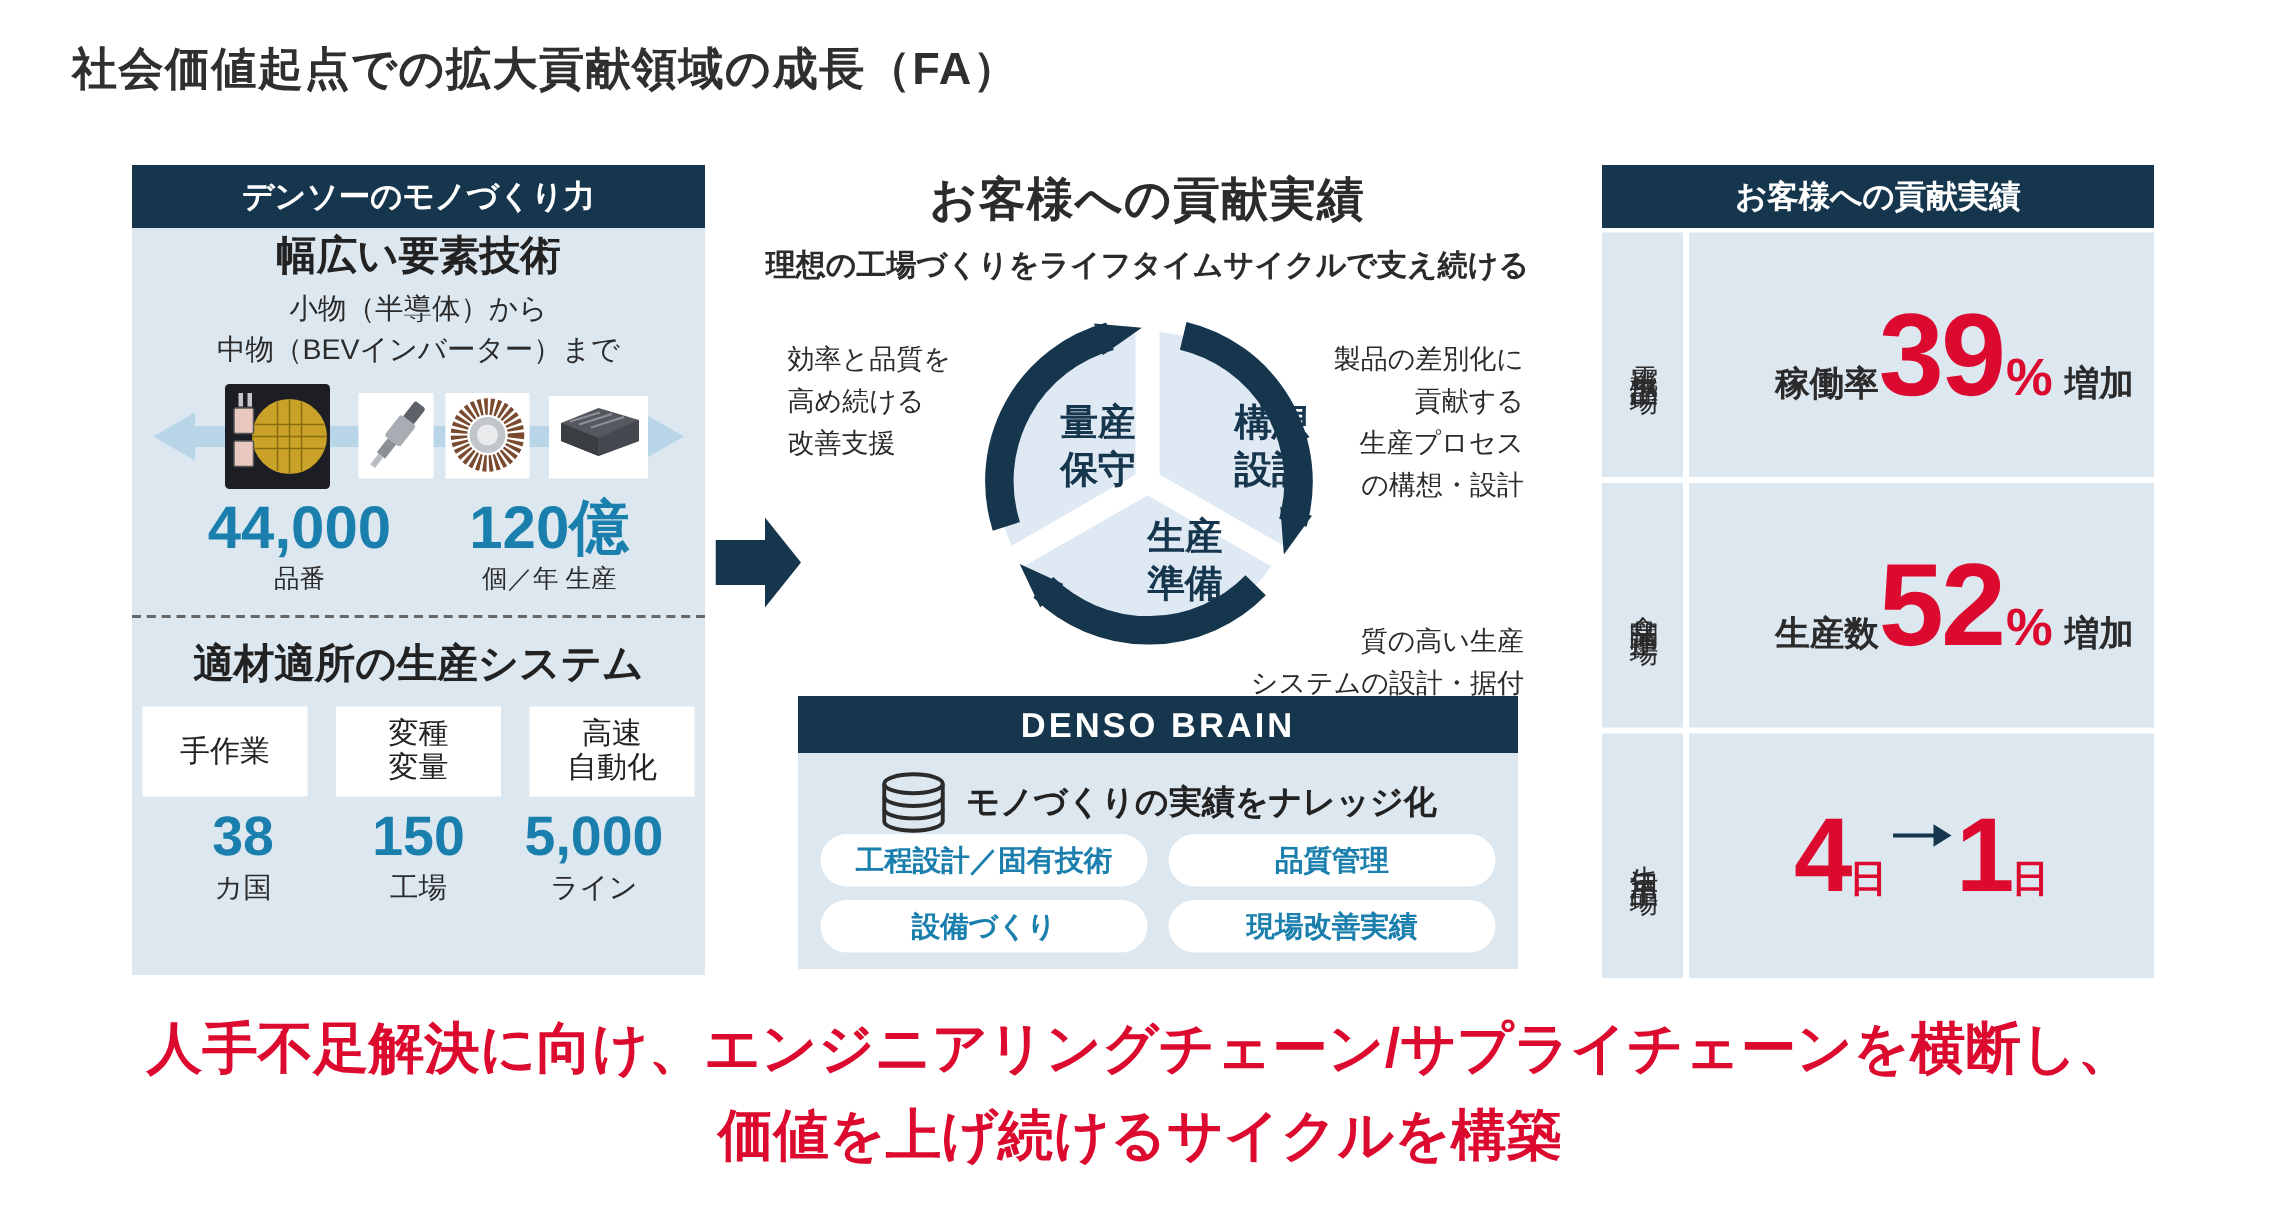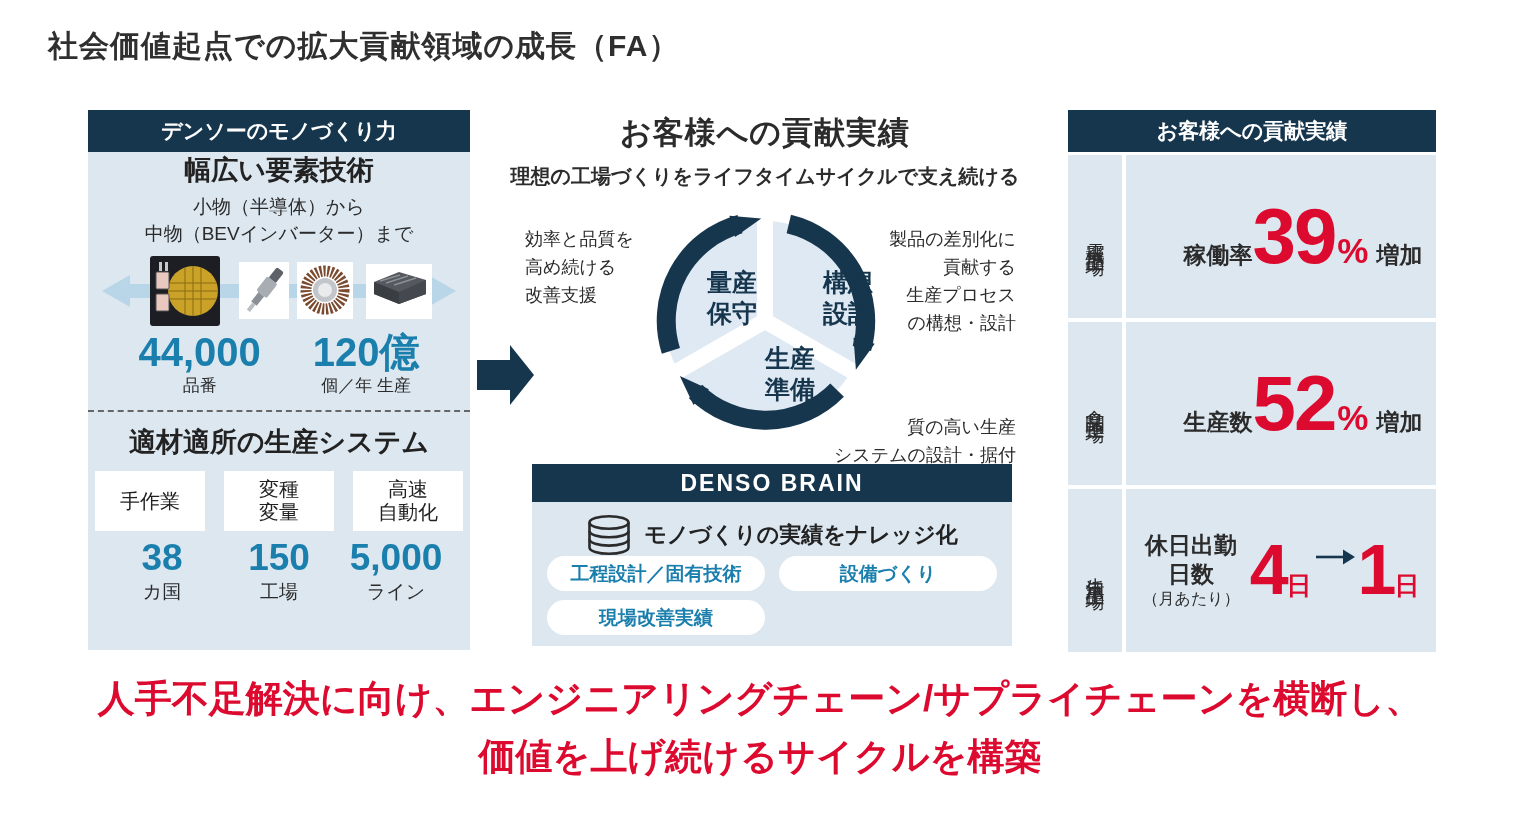--- a/index.html
+++ b/index.html
@@ -247,20 +247,21 @@
             <ellipse cx="23" cy="8.5" rx="19.5" ry="6.3"></ellipse>
             <path d="M3.5 8.5 V33.5 A19.5 6.3 0 0 0 42.5 33.5 V8.5"></path>
             <path d="M3.5 17 A19.5 6.3 0 0 0 42.5 17"></path>
             <path d="M3.5 25.3 A19.5 6.3 0 0 0 42.5 25.3"></path>
           </g>
         </svg>
         <span class="brain-lead-text">モノづくりの実績をナレッジ化</span>
       </div>
       <div class="brain-pills">
         <div class="pill">工程設計／固有技術</div>
+        <div class="pill">品質管理</div>
         <div class="pill">設備づくり</div>
         <div class="pill">現場改善実績</div>
       </div>
     </div>
   </div>
 
   <div class="right-panel">
     <div class="panel-header">お客様への貢献実績</div>
     <div class="rp-rows">
 
@@ -290,25 +291,20 @@
             <span class="metric-suffix">増加</span>
           </div>
         </div>
       </div>
 
       <div class="rp-row">
         <div class="rp-label-cell">
           <div class="vlabel">生活用品工場</div>
         </div>
         <div class="rp-content">
-          <div class="row3-left">
-            <div class="row3-metric preline">休日出勤
-日数</div>
-            <div class="row3-note">（月あたり）</div>
-          </div>
           <div class="metric-line">
             <span class="day-value">4</span>
             <span class="day-unit">日</span>
           </div>
           <svg class="day-arrow" width="42" height="22" viewBox="0 0 42 22">
             <line x1="2" y1="11" x2="30" y2="11" stroke="#16364e" stroke-width="2.6"></line>
             <polygon points="29,3.5 41,11 29,18.5" fill="#16364e"></polygon>
           </svg>
           <div class="metric-line">
             <span class="day-value">1</span>

